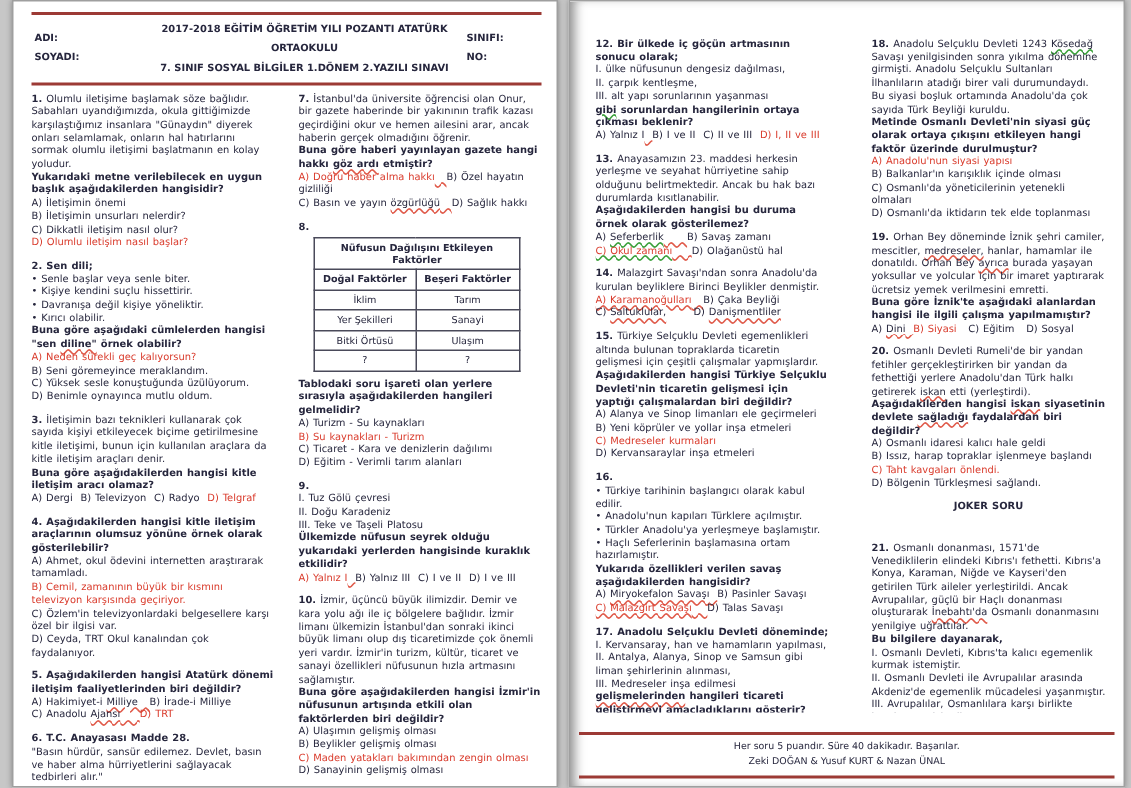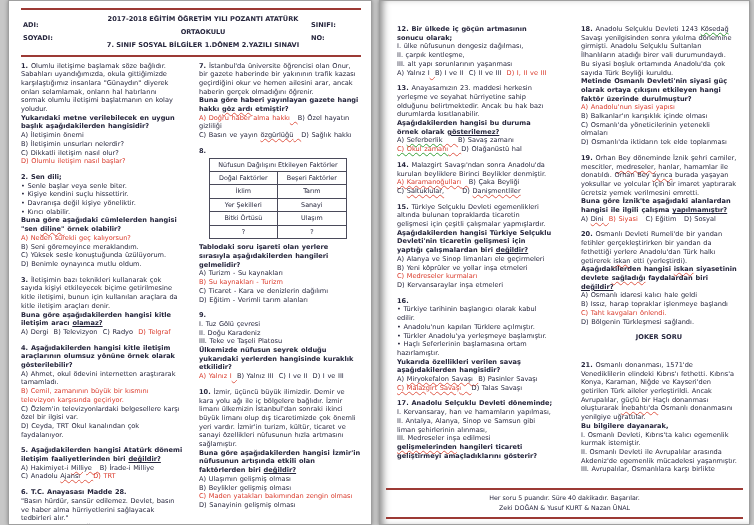--- a/index.html
+++ b/index.html
@@ -26,32 +26,32 @@
 
   
   .cols{display:flex;gap:16px;margin-top:5px;height:472px;overflow:hidden}
   .page2 .cols{margin-top:0;height:450px;gap:28px}
   .col{flex:1;min-width:0;font-size:6.6px;line-height:1.32;color:var(--ink,#26263d);
     text-align:left}
   .q{margin-bottom:7px}
   .q p{margin:0;word-spacing:0.5px}
   .b{font-weight:bold}
   .r{color:var(--red,#d93a2b)}
-  .u{text-decoration:underline;text-decoration-thickness:1px}
+  .u{text-decoration-thickness:1px}
   .w{text-decoration-line:underline;text-decoration-style:wavy;
      text-decoration-color:#e05a4a;text-decoration-thickness:1px}
   .g{text-decoration-line:underline;text-decoration-style:wavy;
      text-decoration-color:#3aa13a;text-decoration-thickness:1px}
   .c{text-align:center;margin:4px 0 19px !important}
 
   
   .qtable{border-collapse:collapse;margin:2px 0 4px 10px;font-size:6.4px;
     color:var(--ink,#26263d);width:138px}
   .qtable td{border:1px solid #4a4a5a;padding:2px 4px;text-align:center}
-  .qtable .tt{font-weight:normal}
+  .qtable .tt{font-weight:bold}
 
   
   .footer{position:absolute;left:0;right:0;bottom:3px;padding:0 6px}
   .footer-text{text-align:center;font-size:6.3px;color:var(--ink,#26263d);
     line-height:1.6;margin:3px 0 4px}
 </style>
 </head>
 <body>
 
 <div class="canvas">
@@ -183,20 +183,21 @@
   </div>
 
   <div class="page page2">
     <div class="cols">
       <div class="col">
           <div class="q">
             <p><span class="b">12. Bir ülkede iç göçün artmasının sonucu olarak;</span></p>
             <p><span>I. ülke nüfusunun dengesiz dağılması,</span></p>
             <p><span>II. çarpık kentleşme,</span></p>
             <p><span>III. alt yapı sorunlarının yaşanması</span></p>
+            <p><span class="b g">gibi</span><span class="b"> sorunlardan hangilerinin ortaya çıkması beklenir?</span></p>
             <p><span>A) Yalnız I</span><span class="w">&nbsp;&nbsp;</span><span>B) I ve II&nbsp;&nbsp;C) II ve III&nbsp;&nbsp;</span><span class="r">D) I, II ve III</span></p>
           </div>
           <div class="q">
             <p><span class="b">13. </span><span>Anayasamızın 23. maddesi herkesin yerleşme ve seyahat hürriyetine sahip olduğunu belirtmektedir. Ancak bu hak bazı durumlarda kısıtlanabilir.</span></p>
             <p><span class="b">Aşağıdakilerden hangisi bu duruma örnek olarak </span><span class="b u">gösterilemez?</span></p>
             <p><span>A) </span><span class="g">Seferberlik</span><span class="w">&nbsp;&nbsp;&nbsp;&nbsp;&nbsp;&nbsp;</span><span>B) Savaş zamanı</span></p>
             <p><span class="r g">C) Okul zamanı</span><span class="w">&nbsp;&nbsp;&nbsp;&nbsp;&nbsp;</span><span>D) Olağanüstü hal</span></p>
           </div>
           <div class="q">
             <p><span class="b">14. </span><span>Malazgirt Savaşı'ndan sonra Anadolu'da kurulan beyliklere Birinci Beylikler denmiştir.</span></p>

